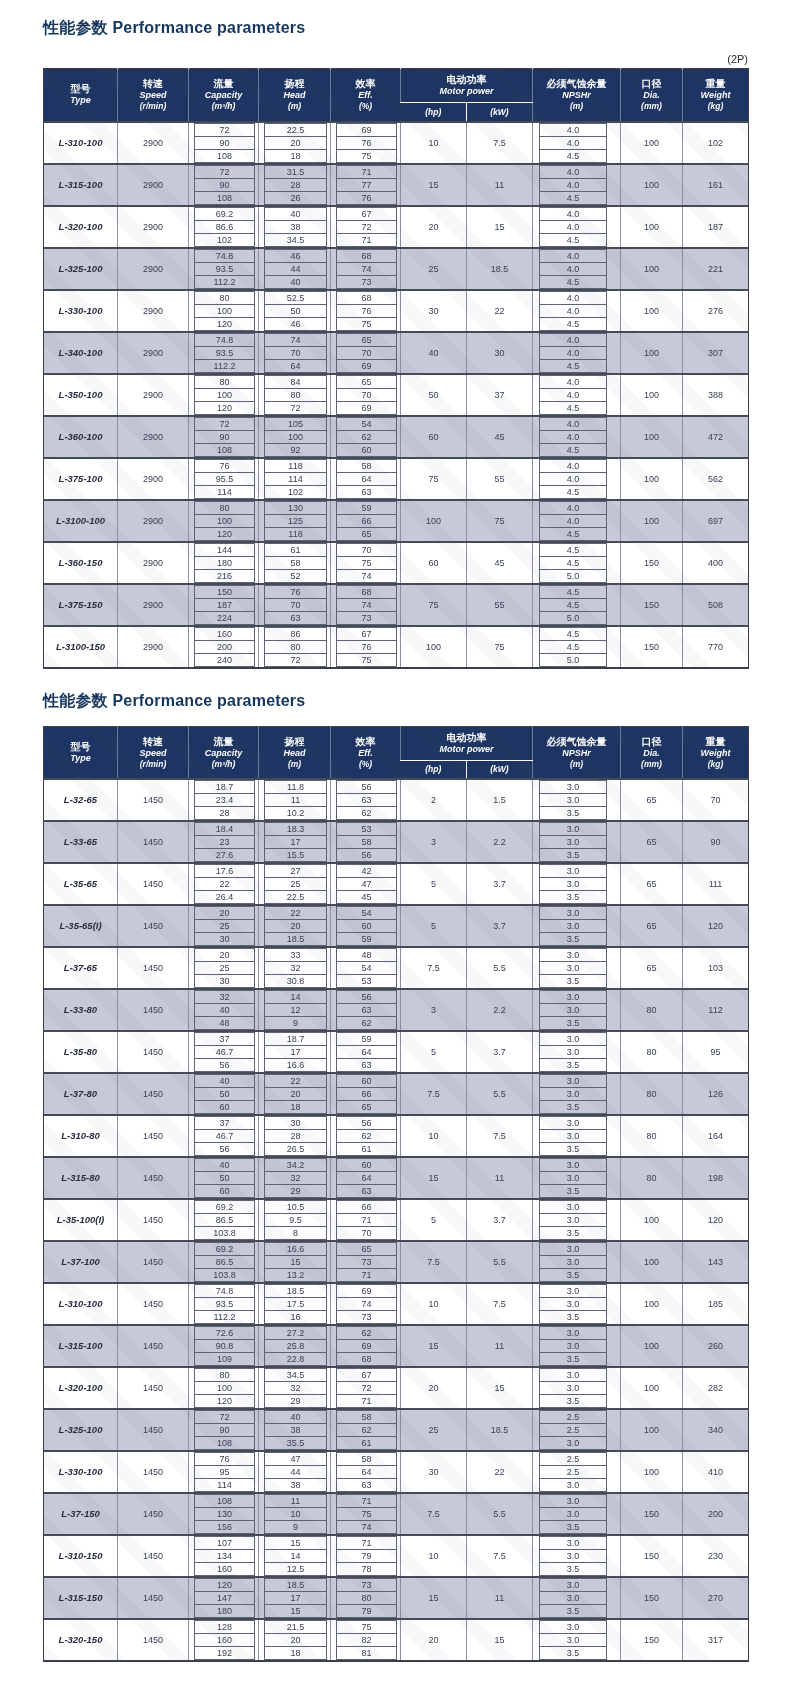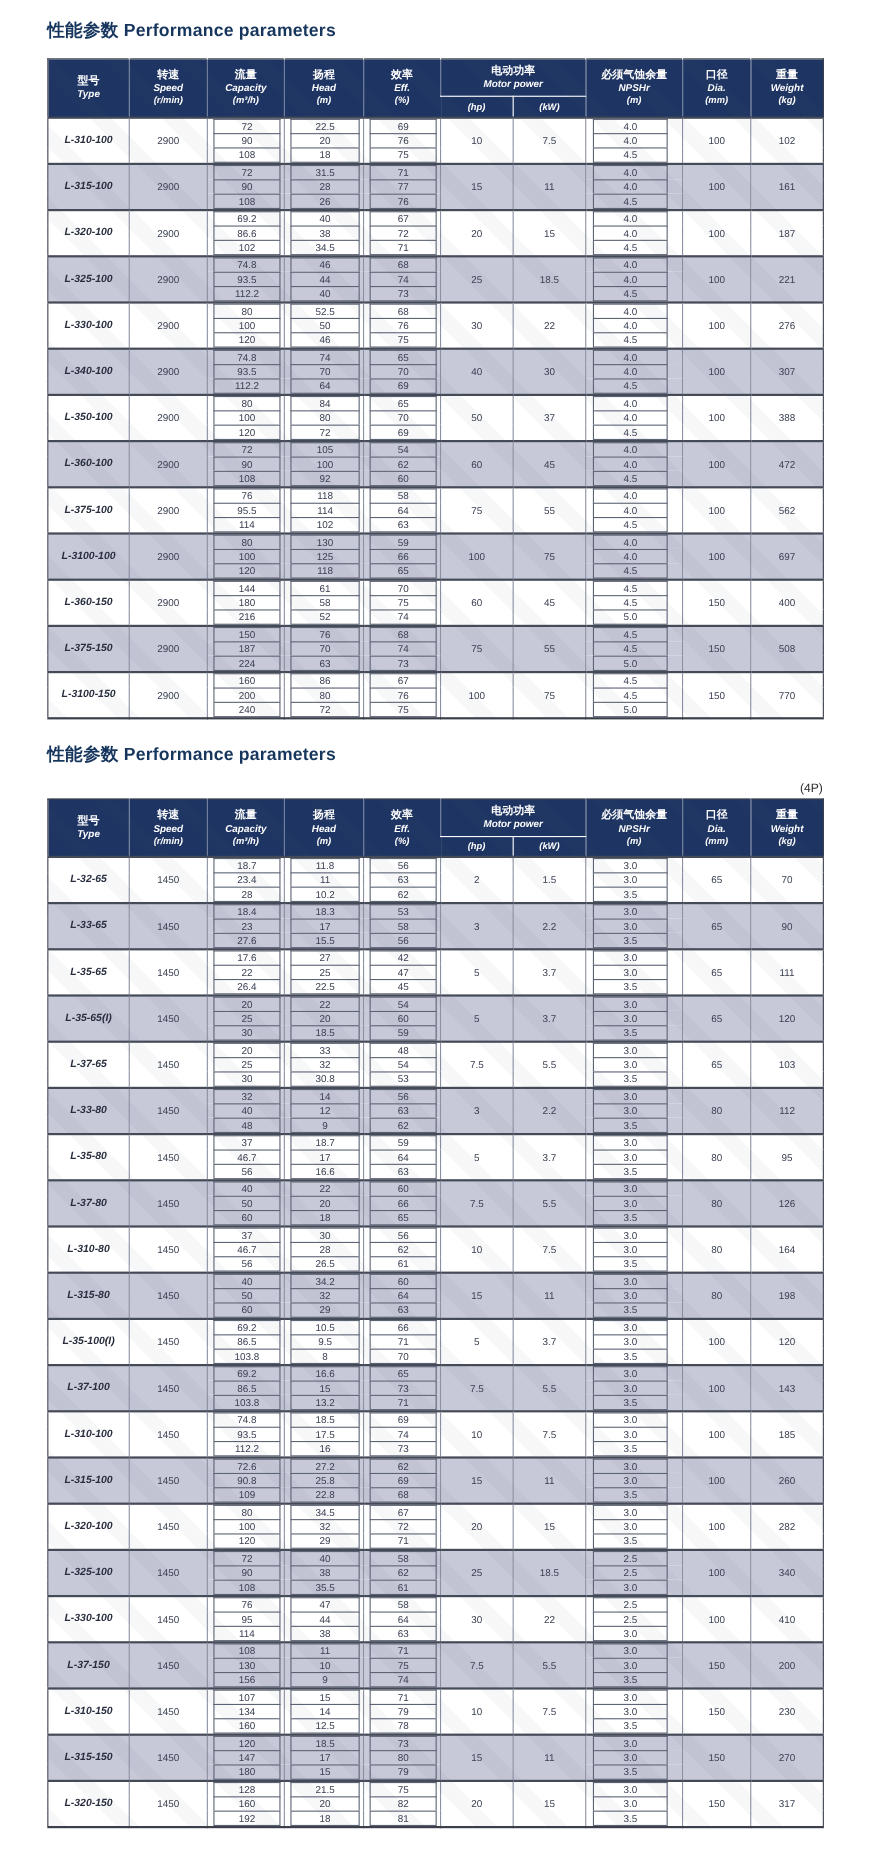--- a/index.html
+++ b/index.html
@@ -34,20 +34,21 @@
   .box-cell.np{padding:0 13px 0 6px;}
   tr.alt td{background:var(--row-alt,#c7c8d8);}
 </style>
 </head>
 <body>
 
 <div class="page">
 
   <section>
     <h2 class="title">性能参数 Performance parameters</h2>
+    <div class="ptag">(2P)</div>
     <div class="twrap">
       <table>
         <colgroup>
           <col style="width:74px">
             <col style="width:71px">
             <col style="width:70px">
             <col style="width:72px">
             <col style="width:70px">
           <col style="width:66px">
             <col style="width:66px">
@@ -732,21 +733,20 @@
               </td>
             </tr>
           </tbody>
       </table>
       <div class="wm"></div>
     </div>
   </section>
 
   <section>
     <h2 class="title">性能参数 Performance parameters</h2>
-    <div class="ptag">(4P)</div>
     <div class="twrap">
       <table>
         <colgroup>
           <col style="width:74px">
             <col style="width:71px">
             <col style="width:70px">
             <col style="width:72px">
             <col style="width:70px">
           <col style="width:66px">
             <col style="width:66px">

